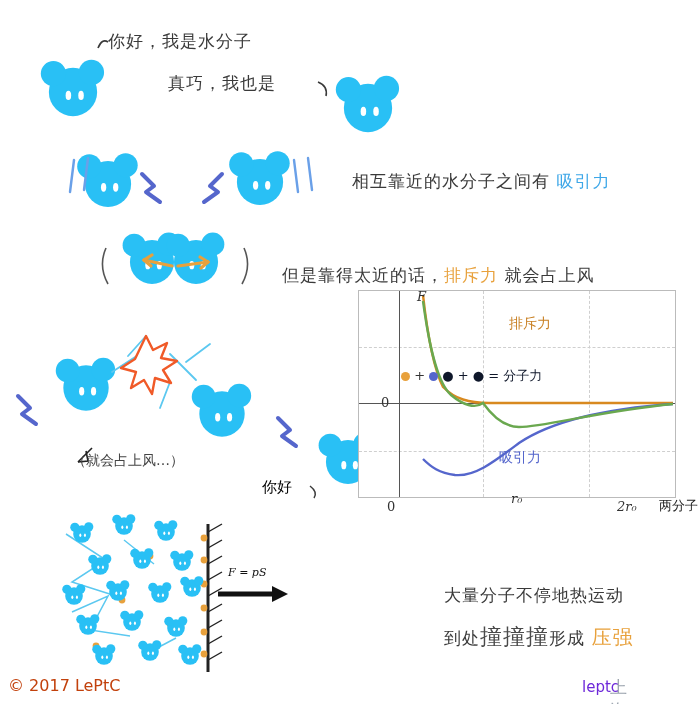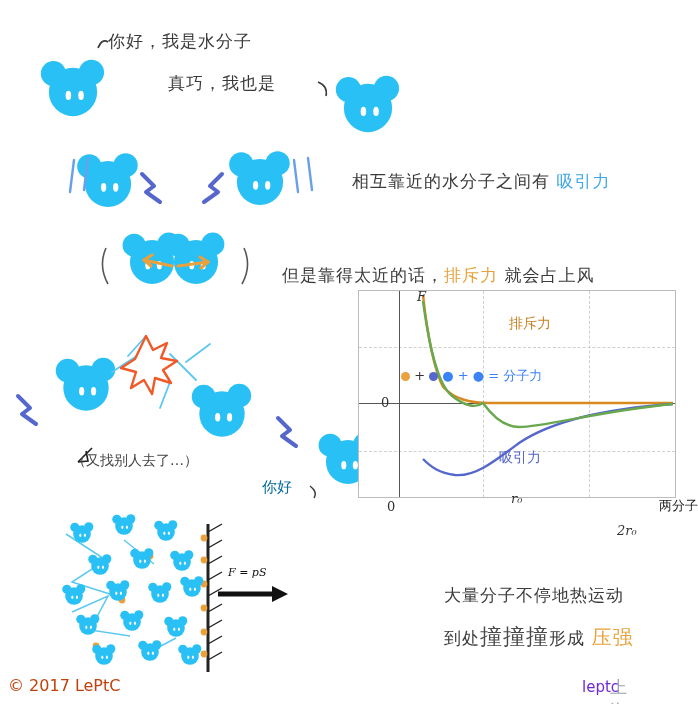--- a/index.html
+++ b/index.html
@@ -21,21 +21,21 @@
   
   #bubble1{left:108px;top:30px;}
   #bubble2{left:168px;top:72px;}
 
   
   #line-attract{left:352px;top:170px;}
   #line-repulse{left:282px;top:264px;}
 
   
   #note-found{left:72px;top:452px;font-size:14px;color:#444;}
-  #hello-small{left:262px;top:478px;font-size:15px;color:#0369a1;}
+  #hello-small{left:262px;top:478px;font-size:15px;color:#000000;}
 
   
   #bottom1{left:444px;top:584px;}
   #bottom2{left:444px;top:622px;}
   .big-hit{font-size:22px;color:#4a4a4a;}
   .pressure{color:#e8a13c;font-size:20px;}
 
   
   #fps{left:228px;top:566px;font-family:"DejaVu Serif","Liberation Serif",serif;font-size:11px;color:#111;font-style:italic;}
 
@@ -44,28 +44,28 @@
   .chart-frame{position:absolute;left:28px;top:0;width:318px;height:208px;border:1px solid #bbb;background:#fff;box-sizing:border-box;}
   .gridline-v{position:absolute;top:0;bottom:0;width:0;border-left:1px dashed #cfcfcf;}
   .gridline-h{position:absolute;left:0;right:0;height:0;border-top:1px dashed #cfcfcf;}
   .axis-y{position:absolute;left:40px;top:0;bottom:0;width:0;border-left:1px solid #555;}
   .axis-x{position:absolute;left:0;right:0;top:112px;height:0;border-top:1px solid #555;}
   .axis-label{position:absolute;font-family:"DejaVu Serif","Liberation Serif",serif;font-size:13px;color:#333;}
   #lbl-F{left:58px;top:-2px;font-style:italic;}
   #lbl-zero{left:22px;top:104px;}
   #lbl-origin{left:28px;top:208px;}
   #lbl-r0{left:152px;top:200px;font-style:italic;}
-  #lbl-2r0{left:258px;top:208px;font-style:italic;margin-top:24px;}
+  #lbl-2r0{left:258px;top:208px;font-style:italic;}
   #lbl-xaxis{left:300px;top:206px;font-size:13px;font-family:"DejaVu Sans","Liberation Sans",sans-serif;color:#222;white-space:nowrap;}
   #lbl-repulse-curve{left:150px;top:24px;color:#c87f22;font-size:14px;}
   #lbl-attract-curve{left:140px;top:158px;color:#5566cc;font-size:14px;}
   #legend{left:42px;top:76px;font-size:13px;color:#333;white-space:nowrap;}
   .dot-or{display:inline-block;width:9px;height:9px;border-radius:50%;background:#e8a13c;vertical-align:middle;}
   .dot-bl{display:inline-block;width:9px;height:9px;border-radius:50%;background:#5566cc;vertical-align:middle;}
-  .legend-txt{color:#3b82f6;}
+  .legend-txt{color:#0f172a;}
 
   
   #copyright{left:8px;top:676px;font-size:16px;color:#c2410c;}
   #watermark-en{left:582px;top:678px;font-size:15px;color:#6d28d9;}
   #watermark-cn{left:610px;top:676px;font-size:17px;color:#9aa3ad;letter-spacing:1px;}
 
   svg{overflow:visible;}
 </style>
 </head>
 <body>
@@ -250,21 +250,21 @@
   <div class="abs txt" id="bubble2">真巧，我也是</div>
 
   <div class="abs txt" id="line-attract">
     <span>相互靠近的水分子之间有 </span><span class="txt-blue">吸引力</span>
   </div>
 
   <div class="abs txt" id="line-repulse">
     <span>但是靠得太近的话，</span><span class="txt-orange">排斥力</span><span> 就会占上风</span>
   </div>
 
-  <div class="abs" id="note-found">（又找别人去了…）</div>
+  <div class="abs" id="note-found">（就会占上风…）</div>
   <div class="abs" id="hello-small">你好</div>
   <div class="abs" id="fps">F = pS</div>
 
   <div class="abs txt" id="bottom2">
     <span>到处</span><span class="big-hit">撞撞撞</span><span>形成 </span><span class="pressure">压强</span>
   </div>
   <div class="abs txt" id="bottom1">大量分子不停地热运动</div>
 
   <div class="abs" id="chart">
     <div class="chart-frame">

